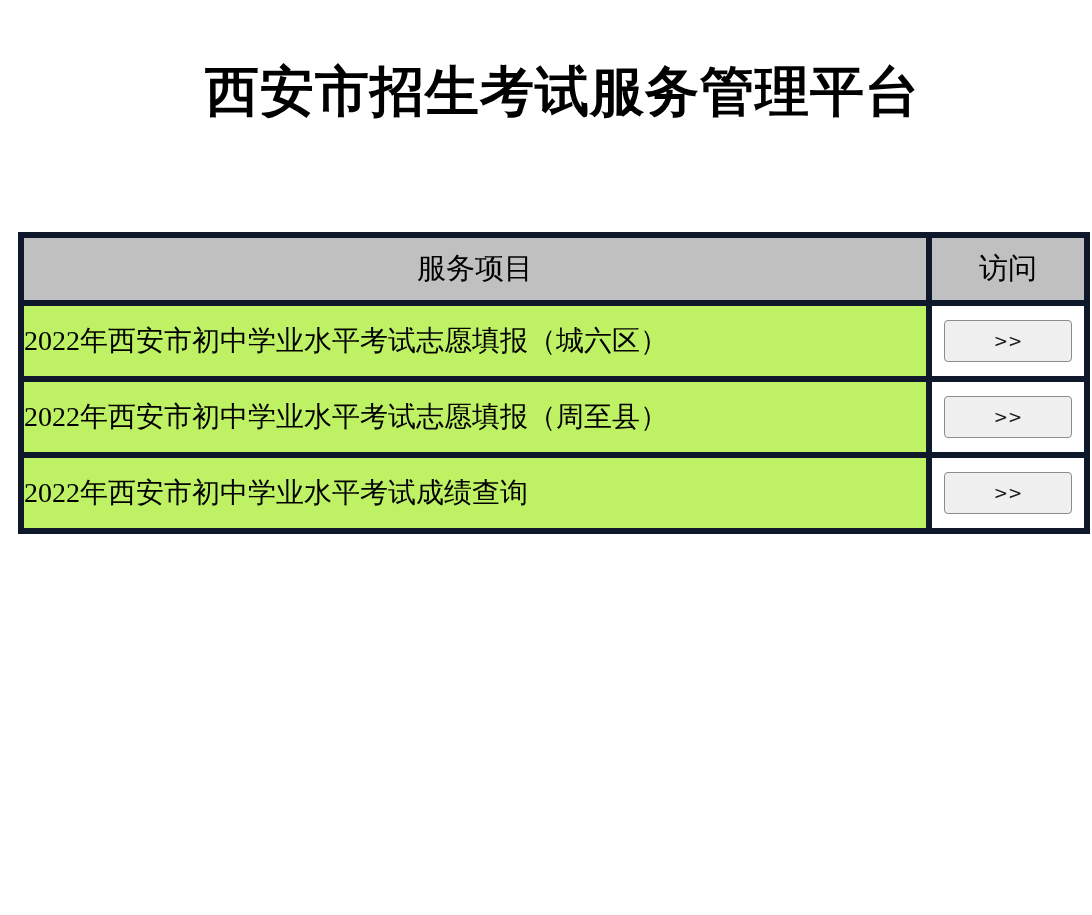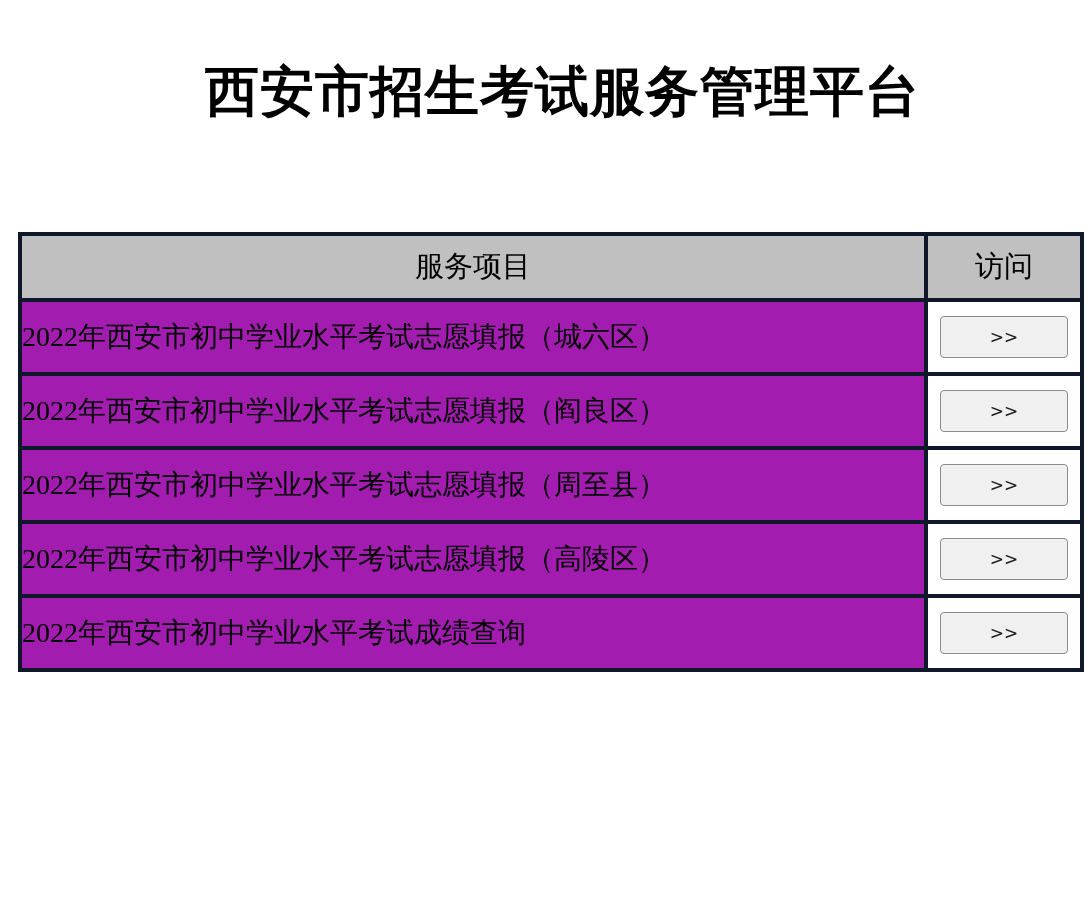--- a/index.html
+++ b/index.html
@@ -37,37 +37,37 @@
     top: 196px;
     width: 1056px;
   }
   table.service-table {
     border-collapse: collapse;
     width: 1056px;
     table-layout: fixed;
   }
   table.service-table th,
   table.service-table td {
-    border: 4px solid #0f172a;
+    border: 6px solid #0f172a;
     padding: 0;
   }
   th.col-service, th.col-visit {
     background: #c0c0c0;
     font-family: "Liberation Serif", serif;
     font-weight: normal;
     font-size: 29px;
     color: #000000;
     height: 62px;
     text-align: center;
     vertical-align: middle;
   }
   .col-service { width: 902px; }
   .col-visit { width: 152px; }
   td.service-cell {
-    background: #a21caf;
+    background: #bef264;
     height: 70px;
     font-size: 28px;
     color: #000000;
     padding-left: 6px;
     vertical-align: middle;
     white-space: nowrap;
     overflow: hidden;
   }
   td.visit-cell {
     background: #ffffff;
@@ -105,29 +105,21 @@
           <th class="col-service">服务项目</th>
           <th class="col-visit">访问</th>
         </tr>
       </thead>
       <tbody id="table-body">
           <tr>
             <td class="service-cell">2022年西安市初中学业水平考试志愿填报（城六区）</td>
             <td class="visit-cell"><span class="visit-btn">&gt;&gt;</span></td>
           </tr>
           <tr>
-            <td class="service-cell">2022年西安市初中学业水平考试志愿填报（阎良区）</td>
-            <td class="visit-cell"><span class="visit-btn">&gt;&gt;</span></td>
-          </tr>
-          <tr>
             <td class="service-cell">2022年西安市初中学业水平考试志愿填报（周至县）</td>
-            <td class="visit-cell"><span class="visit-btn">&gt;&gt;</span></td>
-          </tr>
-          <tr>
-            <td class="service-cell">2022年西安市初中学业水平考试志愿填报（高陵区）</td>
             <td class="visit-cell"><span class="visit-btn">&gt;&gt;</span></td>
           </tr>
           <tr>
             <td class="service-cell">2022年西安市初中学业水平考试成绩查询</td>
             <td class="visit-cell"><span class="visit-btn">&gt;&gt;</span></td>
           </tr>
         </tbody>
     </table>
   </div>
 

